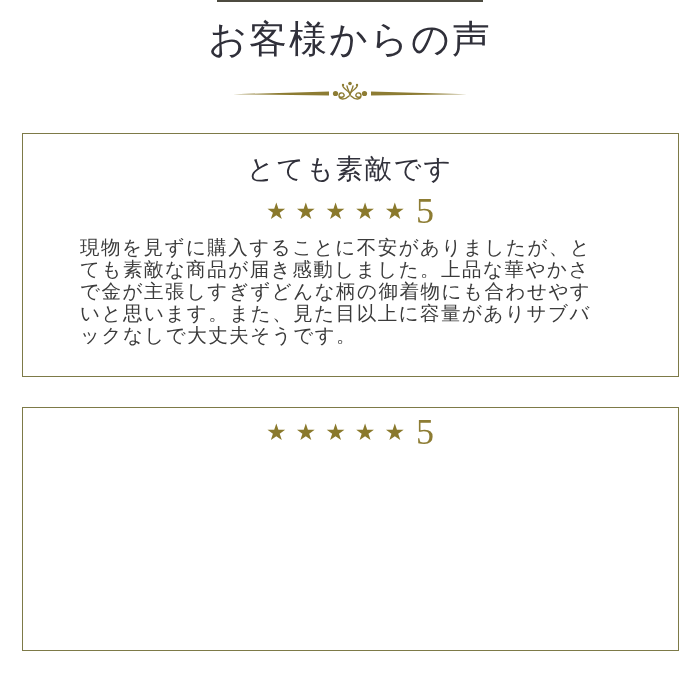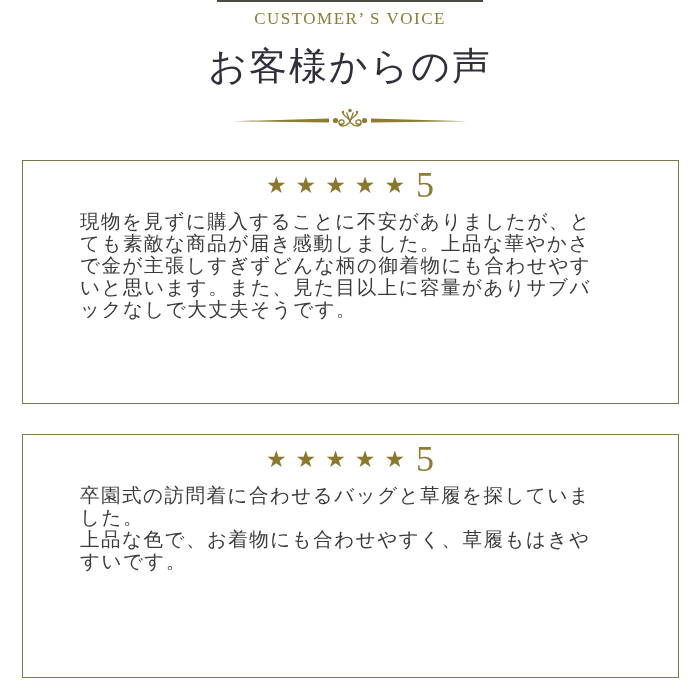--- a/index.html
+++ b/index.html
@@ -93,21 +93,20 @@
     text-align: left;
   }
 </style>
 </head>
 <body>
 
 <div class="page">
 
   <div class="top-partial-line"></div>
 
-  <div class="eyebrow">CUSTOMER’ S VOICE</div>
 
   <h1 class="page-title">お客様からの声</h1>
 
   <div class="ornament-wrap">
     <svg width="234" height="30" viewBox="0 0 234 30" fill="#8d7c33" stroke="none">
 
       <polygon points="0,16.2 96,13.6 96,17.4"></polygon>
 
       <polygon points="234,16.2 138,13.6 138,17.4"></polygon>
 
@@ -122,35 +121,32 @@
         <path d="M117,15 C113,12 111,10.5 110,8.5"></path>
         <path d="M117,15 C121,12 123,10.5 124,8.5"></path>
       </g>
       <circle cx="117" cy="5.5" r="1.8"></circle>
       <circle cx="110" cy="7" r="1.2"></circle>
       <circle cx="124" cy="7" r="1.2"></circle>
     </svg>
   </div>
 
   <div class="review-card first">
+    <h2 class="review-title">とても素敵です</h2>
     <div class="rating-row">
       <span class="stars">★★★★★</span>
       <span class="rating-number">5</span>
     </div>
     <div class="review-body">現物を見ずに購入することに不安がありましたが、と
 ても素敵な商品が届き感動しました。上品な華やかさ
 で金が主張しすぎずどんな柄の御着物にも合わせやす
 いと思います。また、見た目以上に容量がありサブバ
 ックなしで大丈夫そうです。</div>
   </div>
 
   <div class="review-card second">
     <div class="rating-row">
       <span class="stars">★★★★★</span>
       <span class="rating-number">5</span>
     </div>
-    <div class="review-body">卒園式の訪問着に合わせるバッグと草履を探していま
-した。
-上品な色で、お着物にも合わせやすく、草履もはきや
-すいです。</div>
   </div>
 
 </div>
 
 </body></html>

